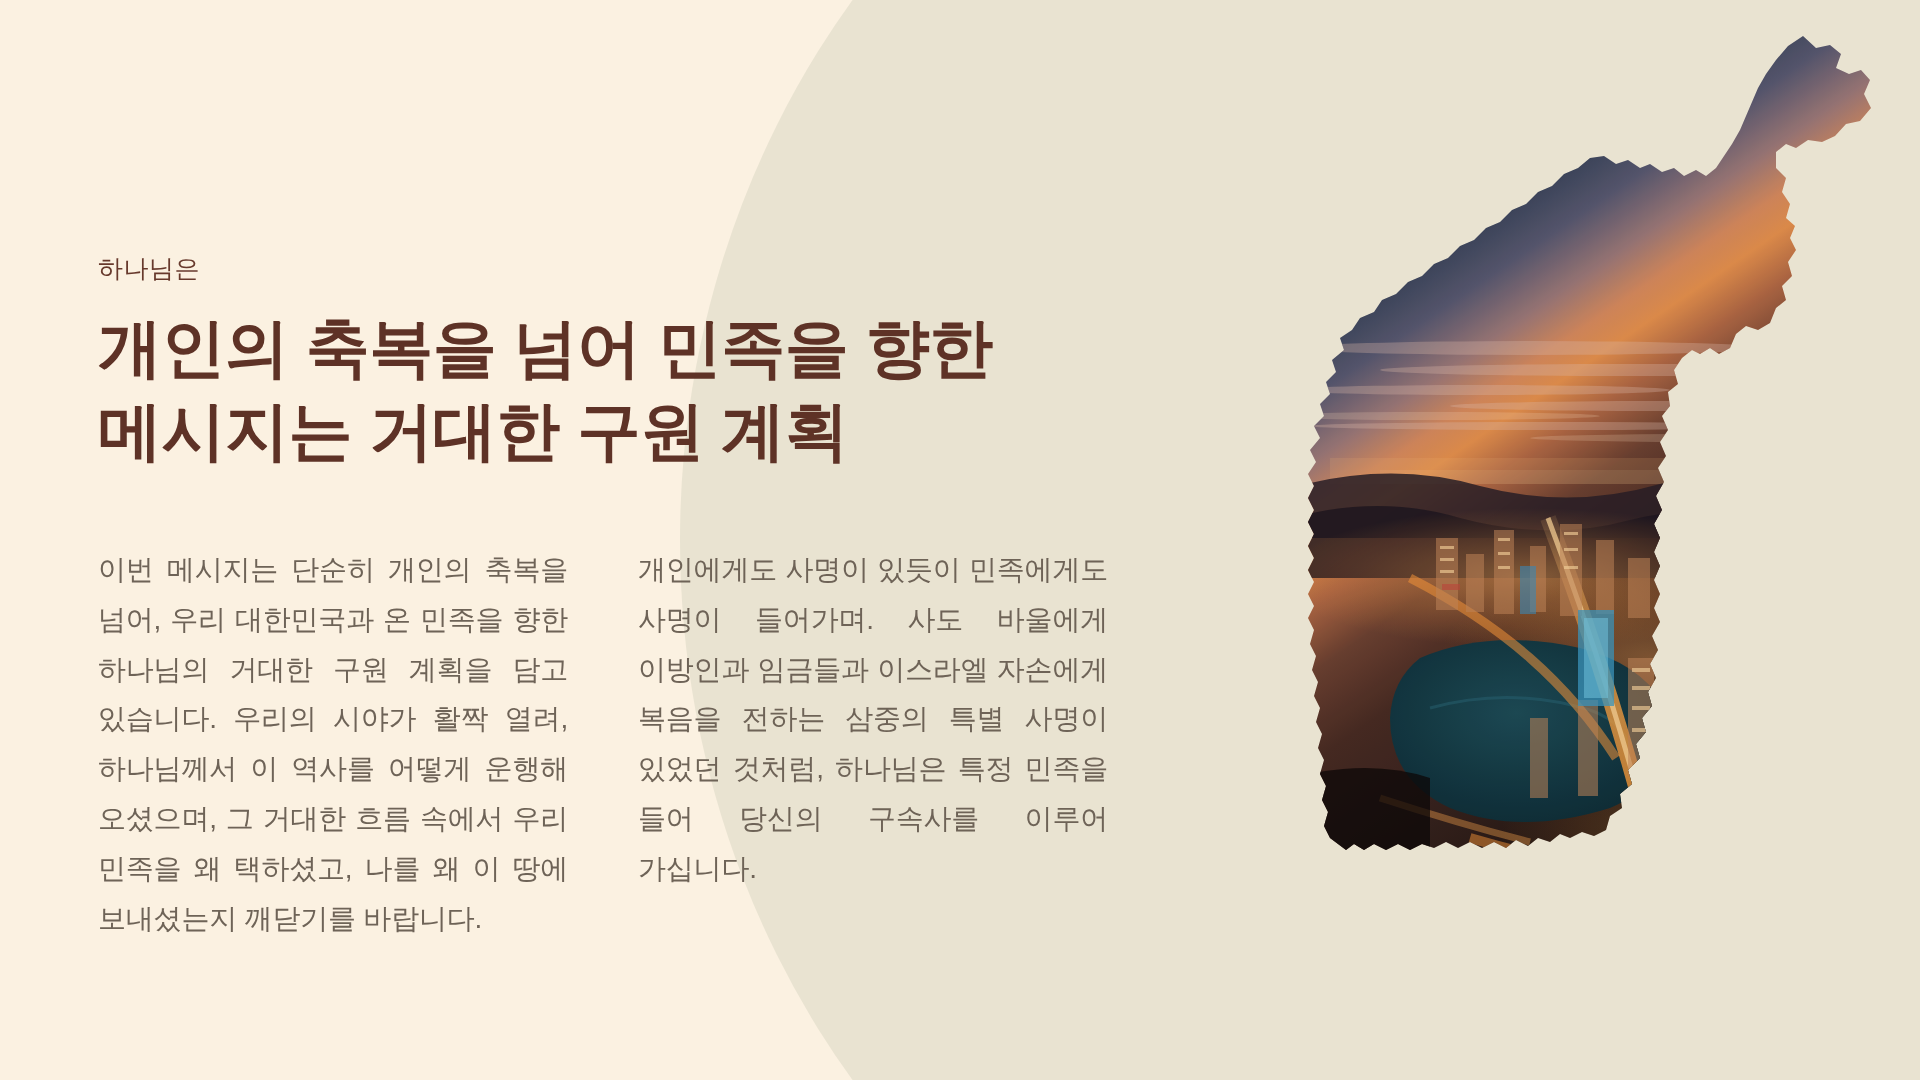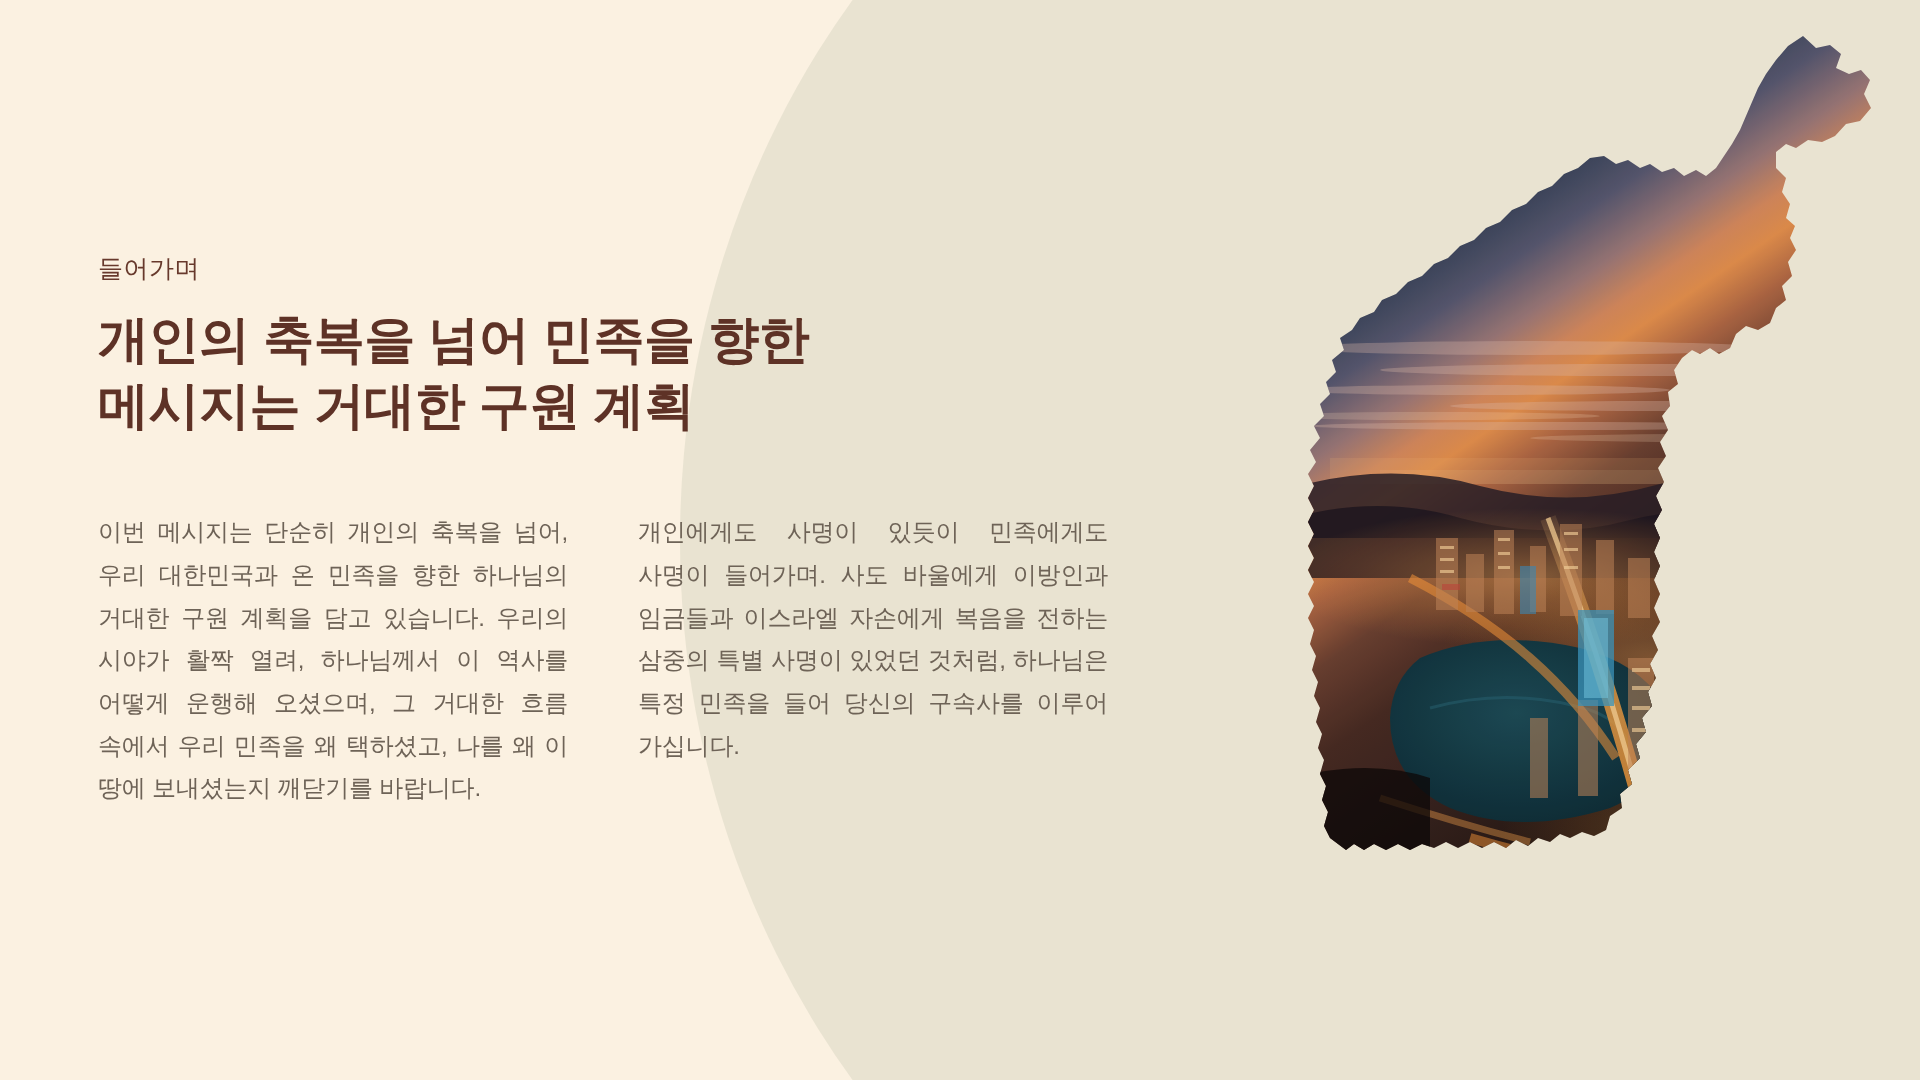--- a/index.html
+++ b/index.html
@@ -41,38 +41,38 @@
   .eyebrow {
     font-size:25px;
     font-weight:500;
     letter-spacing:0.5px;
     color:#67392C;
     line-height:1.3;
     margin-bottom:22px;
   }
 
   .headline {
-    font-size:51px;
+    font-size:64px;
     font-weight:700;
     color:#5E3226;
     line-height:1.30;
     letter-spacing:-0.5px;
     white-space:nowrap;
   }
   .headline .hl-line { display:block; }
 
   .body-cols {
     display:flex;
     gap:70px;
     margin-top:72px;
   }
   .body-col { width:470px; }
 
   .body-col p {
-    font-size:24px;
+    font-size:28px;
     line-height:1.78;
     color:#6E6357;
     letter-spacing:-0.2px;
     text-align:justify;
     word-break:keep-all;
   }
 
   
   .map-wrap {
     position:absolute;
@@ -279,21 +279,21 @@
         <path d="M 60 870 Q 200 836 340 866 Q 470 894 640 870 L 640 1062 L 60 1062 Z" fill="#0B0606" opacity="0.9"></path>
         <path d="M 60 760 Q 140 740 200 760 L 200 1062 L 60 1062 Z" fill="#0D0808" opacity="0.75"></path>
 
         <rect x="0" y="0" width="700" height="1062" fill="#000" opacity="0.06"></rect>
       </g>
     </svg>
   </div>
 
   <div class="text-col">
 
-    <div class="eyebrow">들어가며</div>
+    <div class="eyebrow">하나님은</div>
 
     <div class="headline">
       <span class="hl-line">개인의 축복을 넘어 민족을 향한</span>
       <span class="hl-line">메시지는 거대한 구원 계획</span>
     </div>
 
     <div class="body-cols">
       <div class="body-col">
         <p>이번 메시지는 단순히 개인의 축복을 넘어, 우리 대한민국과 온 민족을 향한 하나님의 거대한 구원 계획을 담고 있습니다. 우리의 시야가 활짝 열려, 하나님께서 이 역사를 어떻게 운행해 오셨으며, 그 거대한 흐름 속에서 우리 민족을 왜 택하셨고, 나를 왜 이 땅에 보내셨는지 깨닫기를 바랍니다.</p>
       </div>

